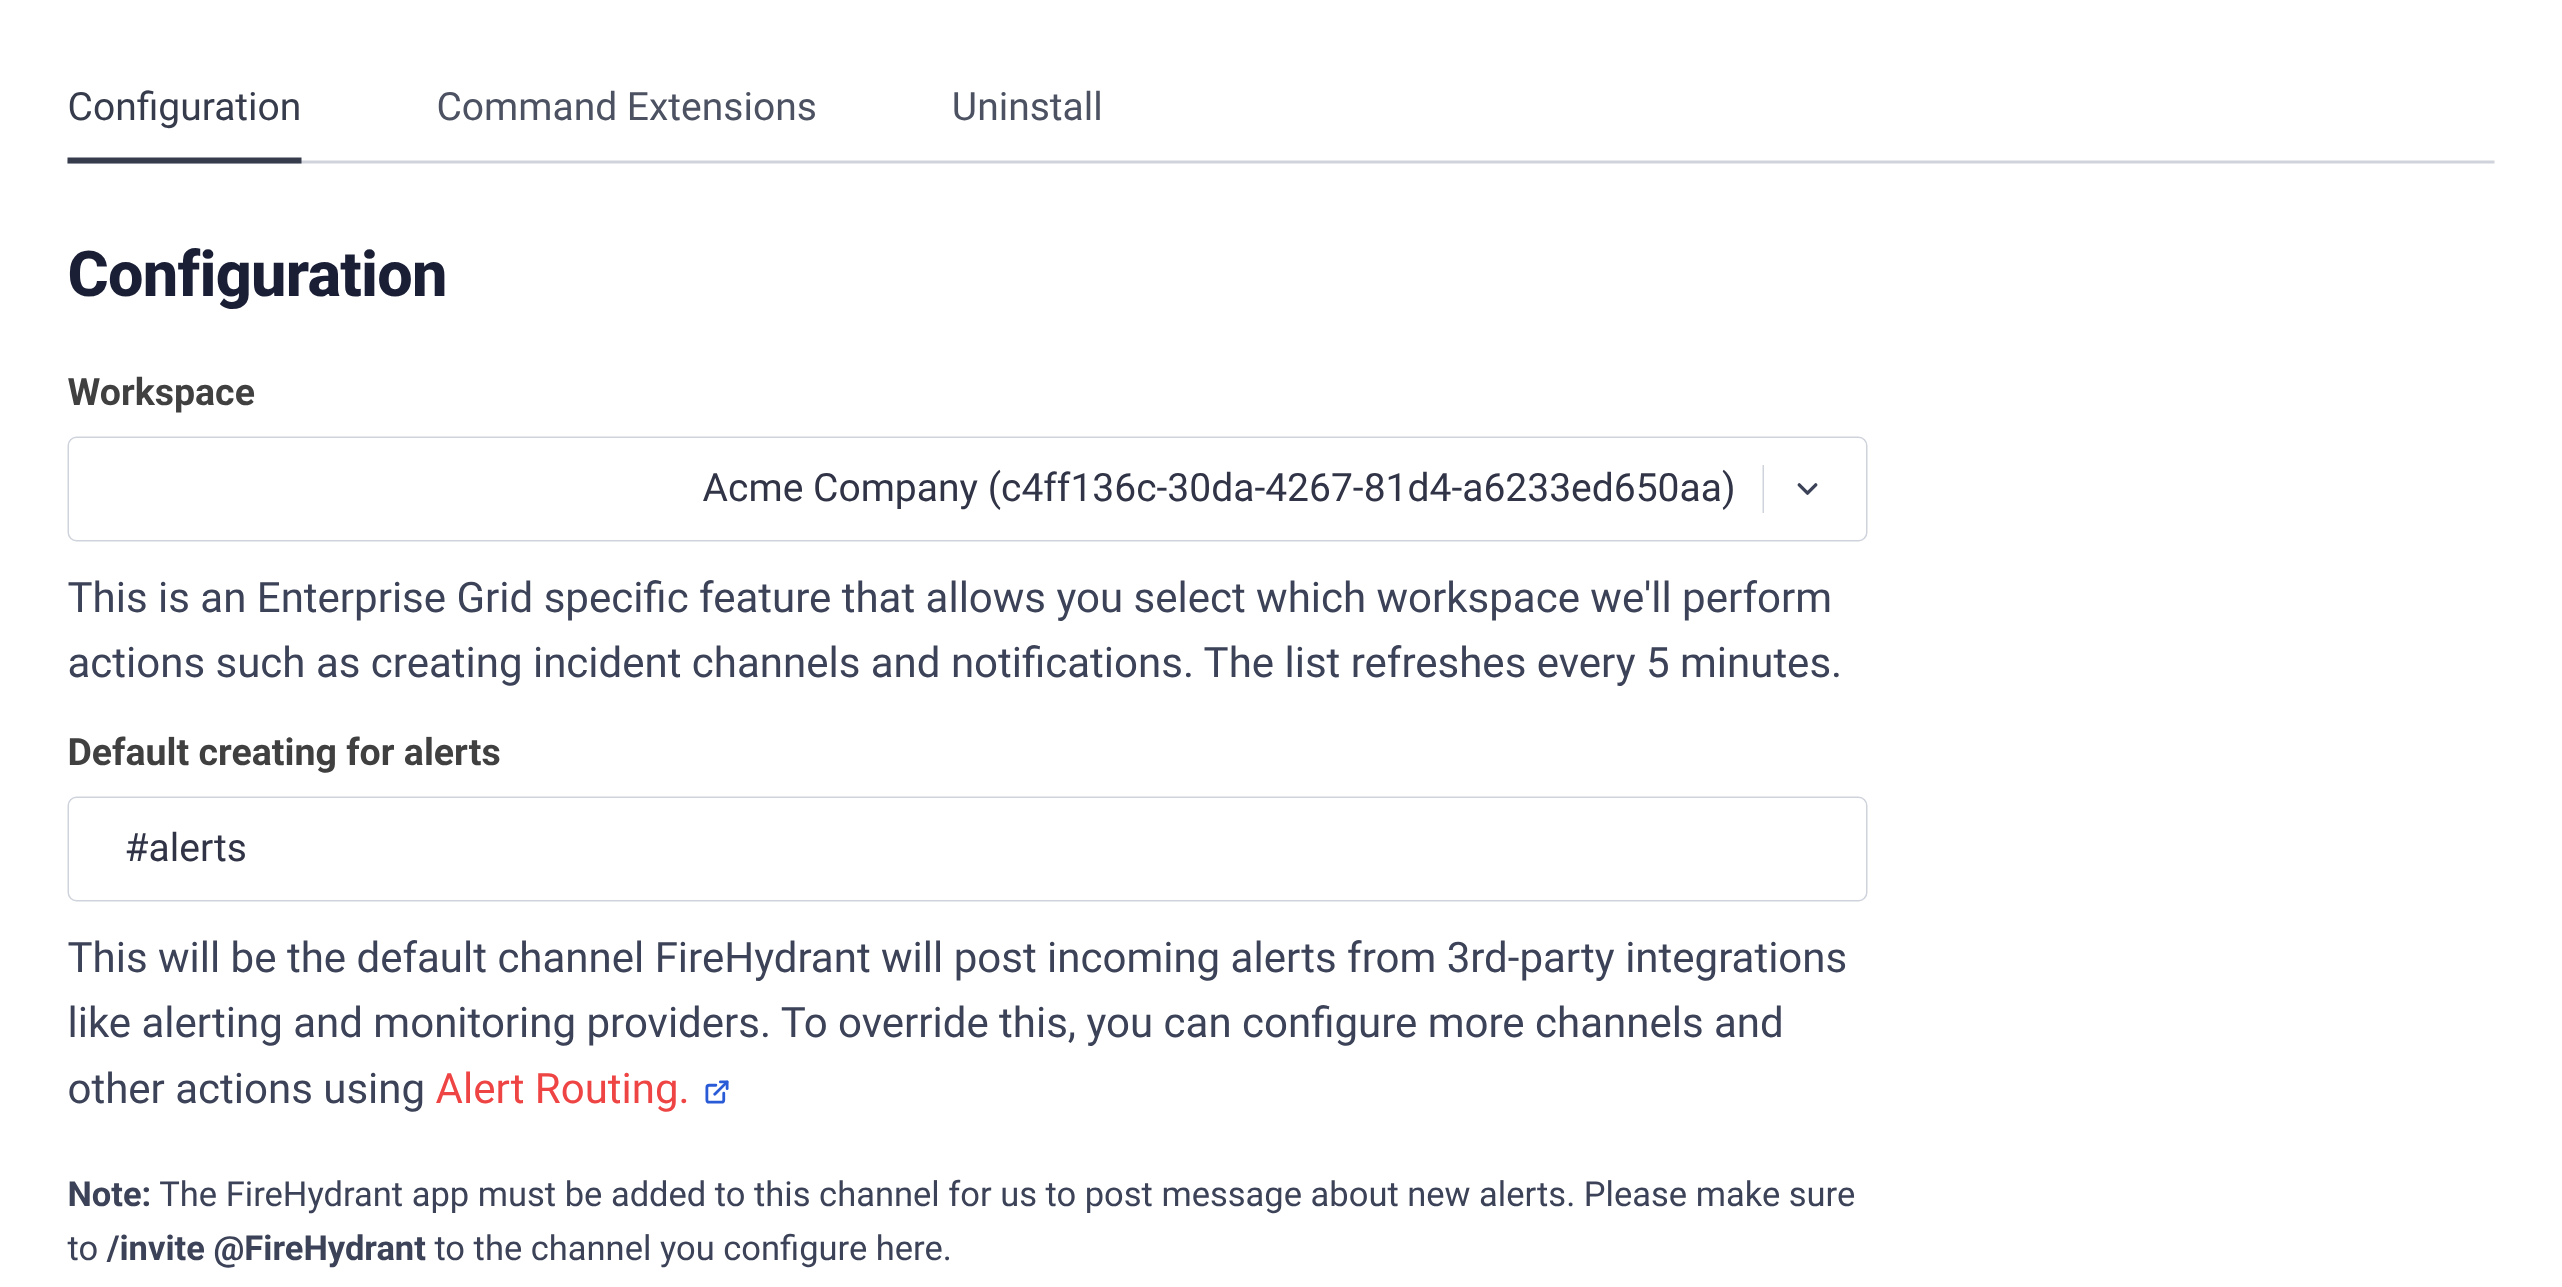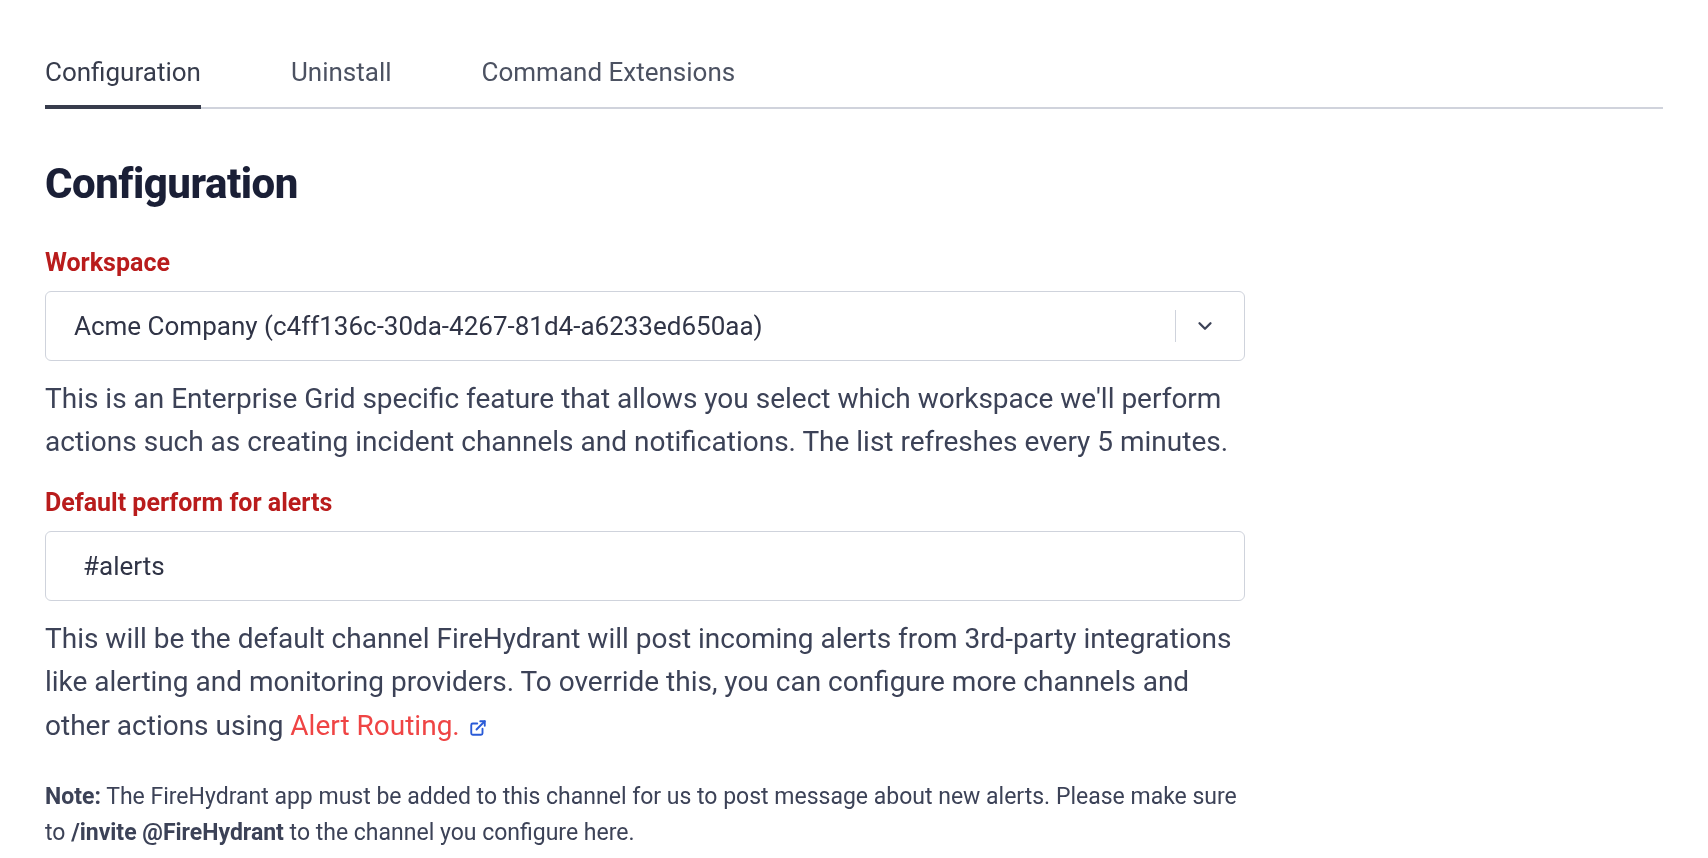--- a/index.html
+++ b/index.html
@@ -46,35 +46,36 @@
     margin-top: 50px;
     margin-bottom: 40px;
     letter-spacing: -0.5px;
   }
   .form-section {
     max-width: 1200px;
   }
   .field-label {
     font-size: 25px;
     font-weight: 700;
-    color: #b91c1c;
+    color: #404040;
     margin-bottom: 14px;
     display: block;
   }
   .select-wrap {
     position: relative;
     display: flex;
     align-items: center;
     border: 1px solid #cfd3dc;
     border-radius: 6px;
     height: 70px;
     padding: 0 28px;
     width: 100%;
     cursor: pointer;
     background: #fff;
+    text-align: right;
   }
   .select-value {
     flex: 1;
     font-size: 26px;
     color: #303446;
   }
   .select-divider {
     width: 1px;
     height: 32px;
     background: #cfd3dc;
@@ -126,22 +127,22 @@
     font-size: 23px;
     color: #3c4257;
     line-height: 1.55;
   }
 </style>
 </head>
 <body>
 
 <div class="tabs">
   <div class="tab active">Configuration</div>
+  <div class="tab">Command Extensions</div>
   <div class="tab">Uninstall</div>
-  <div class="tab">Command Extensions</div>
 </div>
 
 <h1 class="page-heading">Configuration</h1>
 
 <div class="form-section">
 
   <div class="field-block">
     <label class="field-label">Workspace</label>
     <div class="select-wrap">
       <span class="select-value">Acme Company (c4ff136c-30da-4267-81d4-a6233ed650aa)</span>
@@ -149,21 +150,21 @@
       <span class="select-chevron">
         <svg width="22" height="22" viewBox="0 0 24 24" fill="none" stroke="#3c4257" stroke-width="2.5" stroke-linecap="round" stroke-linejoin="round">
           <polyline points="6 9 12 15 18 9"></polyline>
         </svg>
       </span>
     </div>
     <p class="help-text">This is an Enterprise Grid specific feature that allows you select which workspace we'll perform actions such as creating incident channels and notifications. The list refreshes every 5 minutes.</p>
   </div>
 
   <div class="field-block">
-    <label class="field-label">Default perform for alerts</label>
+    <label class="field-label">Default creating for alerts</label>
     <input type="text" class="text-input" value="#alerts" style="">
     <p class="help-text">
       <span>This will be the default channel FireHydrant will post incoming alerts from 3rd-party integrations like alerting and monitoring providers. To override this, you can configure more channels and other actions using </span><a class="link"><span>Alert Routing.</span>
         <span class="external-icon">
           <svg width="18" height="18" viewBox="0 0 24 24" fill="none" stroke="#2a5bd7" stroke-width="2.5" stroke-linecap="round" stroke-linejoin="round">
             <path d="M18 13v6a2 2 0 0 1-2 2H5a2 2 0 0 1-2-2V8a2 2 0 0 1 2-2h6"></path>
             <polyline points="15 3 21 3 21 9"></polyline>
             <line x1="10" y1="14" x2="21" y2="3"></line>
           </svg>
         </span></a>

